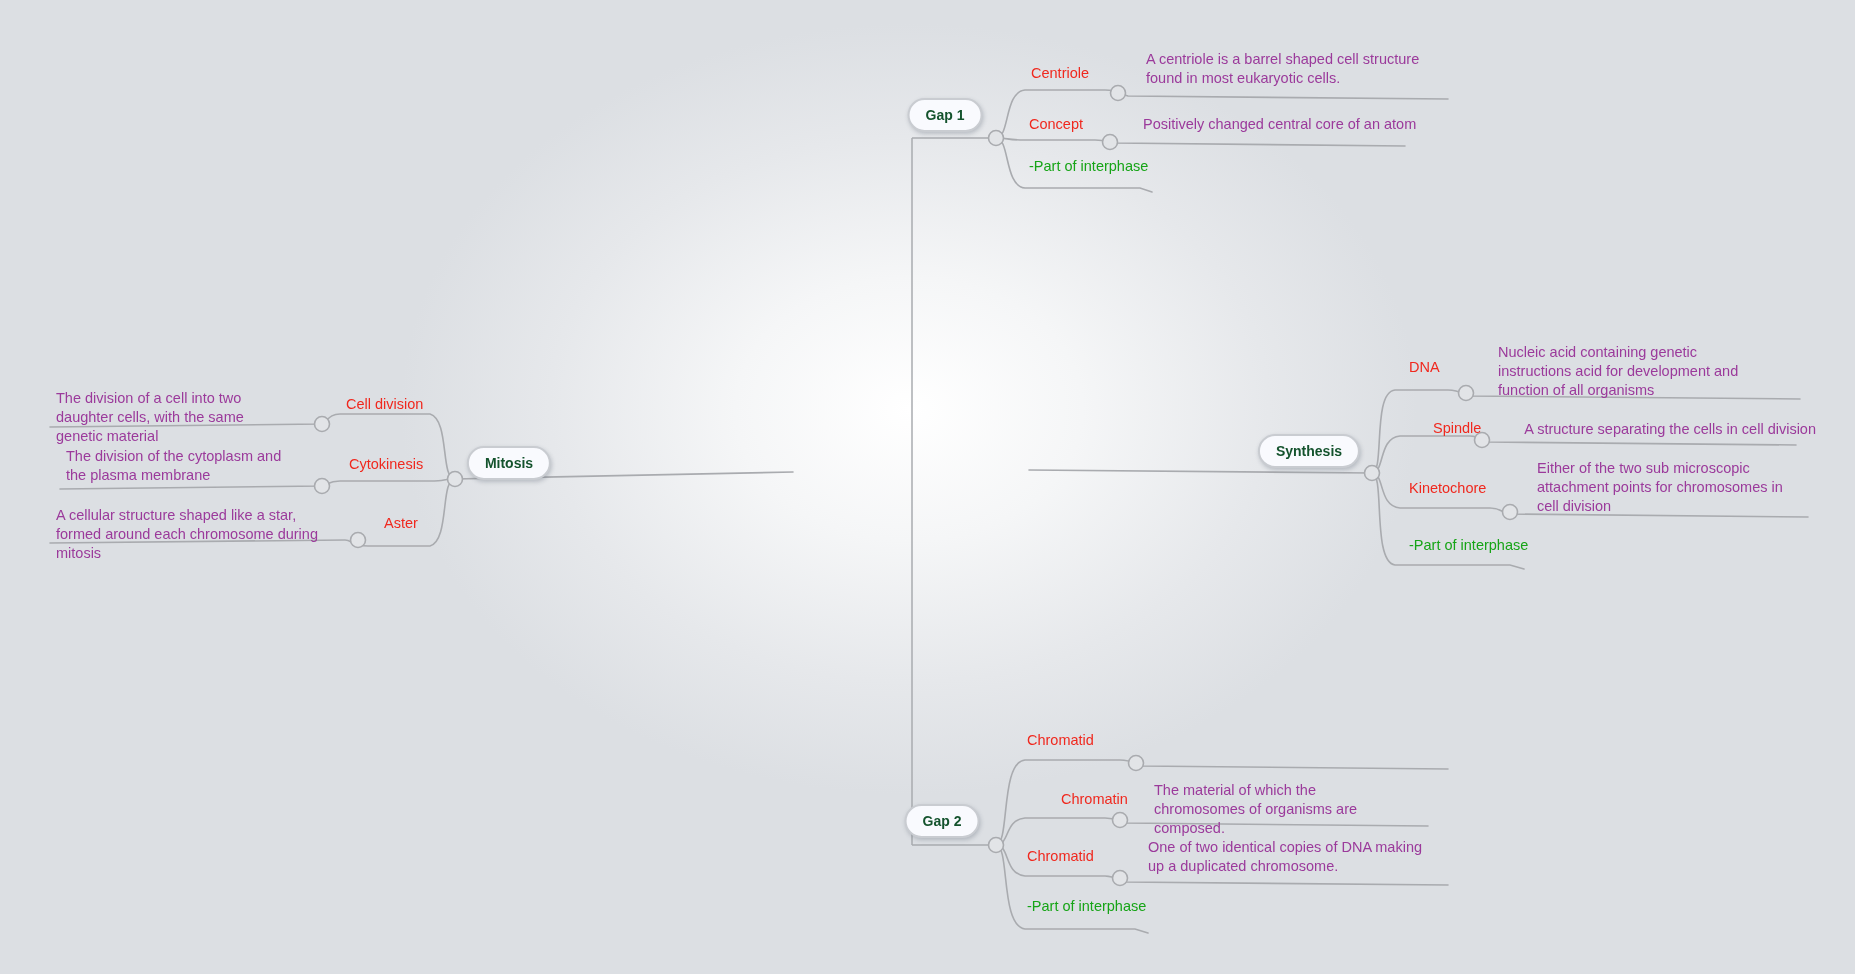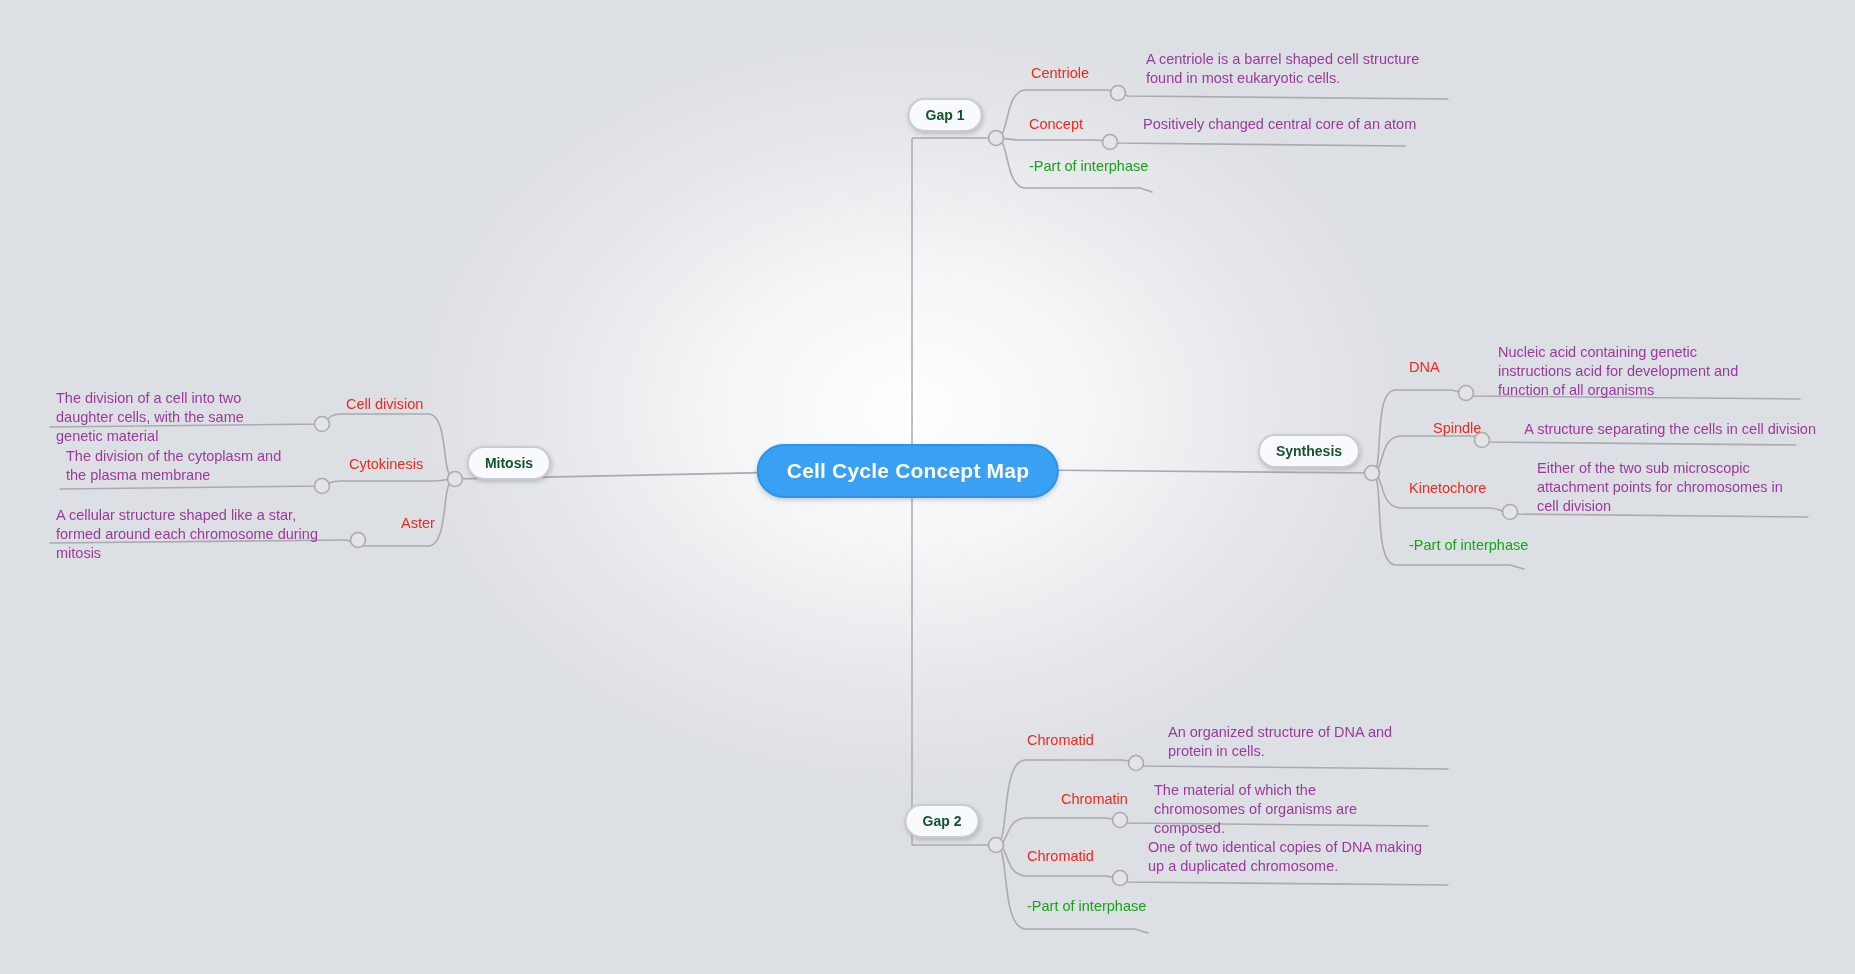--- a/index.html
+++ b/index.html
@@ -131,37 +131,36 @@
     <path class="link-path" d="M 996,845 C 1010,845 1000,762 1025,760 L 1120,760 C 1132,760 1134,764 1140,766 L 1448,769"></path>
     <path class="link-path" d="M 996,845 C 1010,845 1004,820 1025,818 L 1105,818 C 1115,818 1118,821 1124,823 L 1428,826"></path>
     <path class="link-path" d="M 996,845 C 1010,845 1004,874 1025,876 L 1105,876 C 1115,876 1118,880 1124,882 L 1448,885"></path>
     <path class="link-path" d="M 996,845 C 1010,845 1000,926 1025,929 L 1135,929 L 1148,933"></path>
     <circle class="joint" cx="1136" cy="763" r="7.5"></circle>
     <circle class="joint" cx="1120" cy="820" r="7.5"></circle>
     <circle class="joint" cx="1120" cy="878" r="7.5"></circle>
     <circle class="joint" cx="996" cy="845" r="7.5"></circle>
   </svg>
 
-  <div class="node root-node" style="left:908px; top:471px;">Cell Cycle Concept Map</div>
 
   <div class="node branch-node" style="left:509px; top:463px;">Mitosis</div>
 
   <div class="node branch-node" style="left:945px; top:115px;">Gap 1</div>
 
   <div class="node branch-node" style="left:1309px; top:451px;">Synthesis</div>
 
   <div class="node branch-node" style="left:942px; top:821px;">Gap 2</div>
 
   <div class="lbl term" style="left:346px; top:396px;">Cell division</div>
   <div class="desc wrapped" style="left:56px; top:389px; width:236px;">The division of a cell into two daughter cells, with the same genetic material</div>
 
   <div class="lbl term" style="left:349px; top:456px;">Cytokinesis</div>
   <div class="desc wrapped" style="left:66px; top:447px; width:236px;">The division of the cytoplasm and the plasma membrane</div>
 
-  <div class="lbl term" style="left:384px; top:515px;margin-left:17px;">Aster</div>
+  <div class="lbl term" style="left:384px; top:515px;">Aster</div>
   <div class="desc wrapped" style="left:56px; top:506px; width:276px;">A cellular structure shaped like a star, formed around each chromosome during mitosis</div>
 
   <div class="lbl term" style="left:1031px; top:65px;">Centriole</div>
   <div class="desc wrapped" style="left:1146px; top:50px; width:310px;">A centriole is a barrel shaped cell structure found in most eukaryotic cells.</div>
 
   <div class="lbl term" style="left:1029px; top:116px;">Concept</div>
   <div class="desc wrapped" style="left:1143px; top:115px; width:320px;">Positively changed central core of an atom</div>
 
   <div class="lbl term green" style="left:1029px; top:158px;">-Part of interphase</div>
 
@@ -170,21 +169,20 @@
 
   <div class="lbl term" style="left:1409px; top:420px;margin-left:24px;">Spindle</div>
   <div class="desc wrapped" style="left:1516px; top:420px; width:300px;text-align:right;">A structure separating the cells in cell division</div>
 
   <div class="lbl term" style="left:1409px; top:480px;">Kinetochore</div>
   <div class="desc wrapped" style="left:1537px; top:459px; width:255px;">Either of the two sub microscopic attachment points for chromosomes in cell division</div>
 
   <div class="lbl term green" style="left:1409px; top:537px;">-Part of interphase</div>
 
   <div class="lbl term" style="left:1027px; top:732px;">Chromatid</div>
-  <div class="desc wrapped" style="left:1168px; top:723px; width:265px;">An organized structure of DNA and protein in cells.</div>
 
   <div class="lbl term" style="left:1027px; top:791px;margin-left:34px;">Chromatin</div>
   <div class="desc wrapped" style="left:1154px; top:781px; width:250px;">The material of which the chromosomes of organisms are composed.</div>
 
   <div class="lbl term" style="left:1027px; top:848px;">Chromatid</div>
   <div class="desc wrapped" style="left:1148px; top:838px; width:280px;">One of two identical copies of DNA making up a duplicated chromosome.</div>
 
   <div class="lbl term green" style="left:1027px; top:898px;">-Part of interphase</div>
 
 </div>

